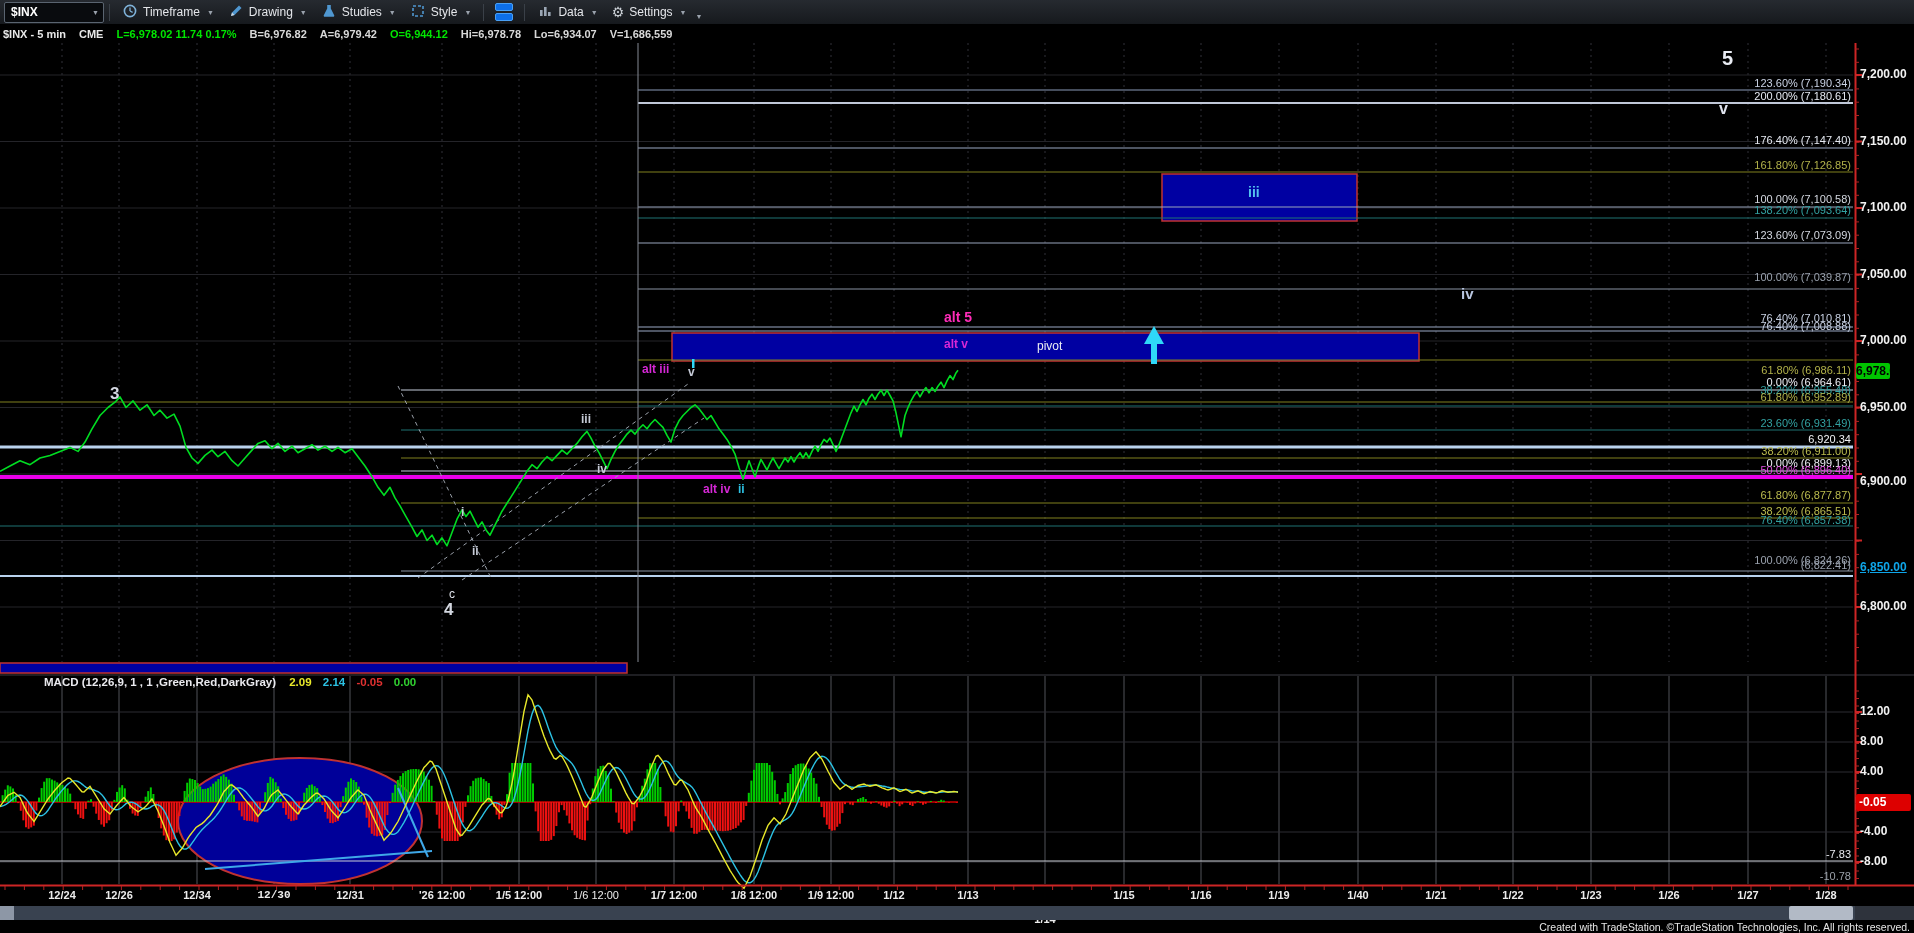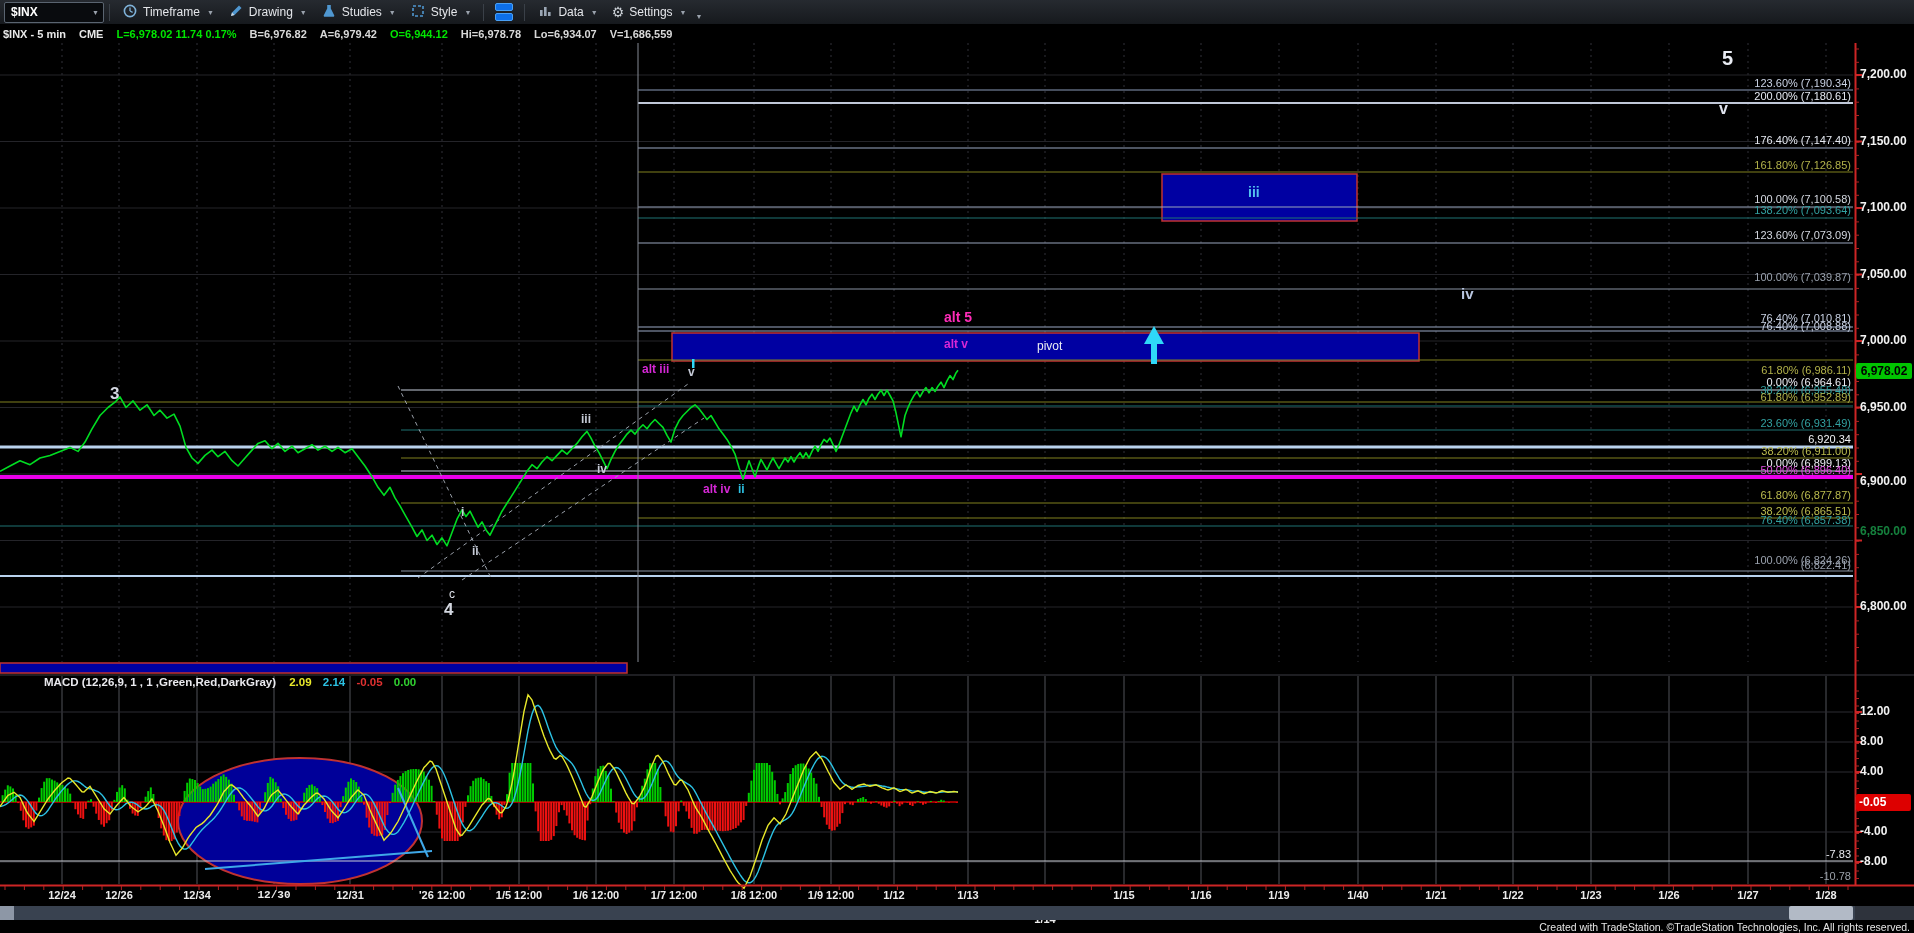--- a/index.html
+++ b/index.html
@@ -19,21 +19,21 @@
   .menu-item{display:flex;align-items:center;gap:5px;padding:0 7px;height:25px;cursor:default;}
   .caret{color:#9aa2ac;font-size:7px;margin-left:2px;}
   .layers-btn{display:flex;flex-direction:column;gap:2px;padding:2px 6px;}
   .layers-btn i{display:block;width:16px;height:6px;background:#0d6fe8;border:1px solid #4aa0f4;border-radius:2px;}
   .gear{font-family:"DejaVu Sans",sans-serif;font-size:14px;color:#c9ced4;}
   
   .statusbar{position:absolute;top:26px;left:0;width:1914px;height:16px;background:#000;
     display:flex;align-items:center;gap:13px;padding-left:3px;font-size:11px;font-weight:700;}
   
   .badge{position:absolute;font-size:12px;font-weight:700;text-align:center;border-radius:2px;}
-  #price-badge{left:1856px;top:363px;width:56px;height:16px;line-height:16px;background:#00c400;color:#000;}
+  #price-badge{left:1856px;top:363px;width:34px;height:16px;line-height:16px;background:#00c400;color:#000;}
   #macd-badge{left:1856px;top:794px;width:52px;height:17px;line-height:17px;background:#dd0000;color:#fff;text-align:left;padding-left:3px;}
   
   .scroll-track{position:absolute;top:906px;left:0;width:1914px;height:14px;background:#394250;}
   .scroll-cap{position:absolute;top:906px;left:0;width:14px;height:14px;background:#8d97a6;}
   .scroll-thumb{position:absolute;top:906px;left:1789px;width:64px;height:14px;background:#b2bac6;border-radius:2px;}
   .scroll-corner{position:absolute;top:906px;left:1855px;width:59px;height:14px;background:#2e333c;}
   .footer{position:absolute;top:921px;right:4px;font-size:10.5px;color:#e6e6e6;}
 </style>
 </head>
 <body>
@@ -712,37 +712,37 @@
     <div class="lbl" style="top: 515px; color: rgb(50, 162, 162); font-size: 11px; font-weight: 400; right: 63px;">76.40% (6,857.38)</div>
     <div class="lbl" style="top: 555px; color: rgb(154, 162, 174); font-size: 11px; font-weight: 400; right: 63px;">100.00% (6,824.26)</div>
     <div class="lbl" style="top: 560px; color: rgb(154, 162, 174); font-size: 11px; font-weight: 400; right: 63px;">(6,822.41)</div>
     <div class="lbl" style="top: 68px; color: rgb(242, 242, 242); font-size: 12px; font-weight: 700; left: 1860px;">7,200.00</div>
     <div class="lbl" style="top: 134.5px; color: rgb(242, 242, 242); font-size: 12px; font-weight: 700; left: 1860px;">7,150.00</div>
     <div class="lbl" style="top: 201px; color: rgb(242, 242, 242); font-size: 12px; font-weight: 700; left: 1860px;">7,100.00</div>
     <div class="lbl" style="top: 267.5px; color: rgb(242, 242, 242); font-size: 12px; font-weight: 700; left: 1860px;">7,050.00</div>
     <div class="lbl" style="top: 334px; color: rgb(242, 242, 242); font-size: 12px; font-weight: 700; left: 1860px;">7,000.00</div>
     <div class="lbl" style="top: 400.5px; color: rgb(242, 242, 242); font-size: 12px; font-weight: 700; left: 1860px;">6,950.00</div>
     <div class="lbl" style="top: 467px; color: rgb(242, 242, 242); font-size: 12px; font-weight: 700; left: 1860px; margin-top: 8px;">6,900.00</div>
-    <div class="lbl" style="top: 525px; color: #15803d; font-size: 12px; font-weight: 700; left: 1860px;">6,850.00</div>
+    <div class="lbl" style="top: 561px; color: #0ea5e9; font-size: 12px; font-weight: 700; left: 1860px; text-decoration: underline;">6,850.00</div>
     <div class="lbl" style="top: 600px; color: rgb(242, 242, 242); font-size: 12px; font-weight: 700; left: 1860px;">6,800.00</div>
     <div class="lbl" style="top: 705px; color: rgb(242, 242, 242); font-size: 12px; font-weight: 700; left: 1860px;">12.00</div>
     <div class="lbl" style="top: 735px; color: rgb(242, 242, 242); font-size: 12px; font-weight: 700; left: 1860px;">8.00</div>
     <div class="lbl" style="top: 765px; color: rgb(242, 242, 242); font-size: 12px; font-weight: 700; left: 1860px;">4.00</div>
     <div class="lbl" style="top: 825px; color: rgb(242, 242, 242); font-size: 12px; font-weight: 700; left: 1860px;">-4.00</div>
     <div class="lbl" style="top: 855px; color: rgb(242, 242, 242); font-size: 12px; font-weight: 700; left: 1860px;">-8.00</div>
     <div class="lbl" style="top: 849px; color: rgb(232, 234, 240); font-size: 11px; font-weight: 400; right: 63px;">-7.83</div>
     <div class="lbl" style="top: 871px; color: rgb(154, 160, 168); font-size: 11px; font-weight: 400; right: 63px;">-10.78</div>
     <div class="lbl" style="top: 890px; color: rgb(236, 236, 236); font-size: 11px; font-weight: 700; left: 62px; transform: translateX(-50%);">12/24</div>
     <div class="lbl" style="top: 890px; color: rgb(236, 236, 236); font-size: 11px; font-weight: 700; left: 119px; transform: translateX(-50%);">12/26</div>
     <div class="lbl" style="top: 890px; color: rgb(236, 236, 236); font-size: 11px; font-weight: 700; left: 197px; transform: translateX(-50%);">12/34</div>
     <div class="lbl" style="top: 890px; color: rgb(236, 236, 236); font-size: 11px; font-weight: 700; left: 274px; transform: translateX(-50%); font-family: Liberation Mono, monospace;">12/30</div>
     <div class="lbl" style="top: 890px; color: rgb(236, 236, 236); font-size: 11px; font-weight: 700; left: 350px; transform: translateX(-50%);">12/31</div>
     <div class="lbl" style="top: 890px; color: rgb(236, 236, 236); font-size: 11px; font-weight: 700; left: 442px; transform: translateX(-50%);">'26 12:00</div>
     <div class="lbl" style="top: 890px; color: rgb(236, 236, 236); font-size: 11px; font-weight: 700; left: 519px; transform: translateX(-50%);">1/5 12:00</div>
-    <div class="lbl" style="top: 890px; color: rgb(236, 236, 236); font-size: 11px; font-weight: 700; left: 596px; transform: translateX(-50%);">1/6 12:00</div>
+    <div class="lbl" style="top: 890px; color: rgb(236, 236, 236); font-size: 11px; font-weight: 400; left: 596px; transform: translateX(-50%);">1/6 12:00</div>
     <div class="lbl" style="top: 890px; color: rgb(236, 236, 236); font-size: 11px; font-weight: 700; left: 674px; transform: translateX(-50%);">1/7 12:00</div>
     <div class="lbl" style="top: 890px; color: rgb(236, 236, 236); font-size: 11px; font-weight: 700; left: 754px; transform: translateX(-50%);">1/8 12:00</div>
     <div class="lbl" style="top: 890px; color: rgb(236, 236, 236); font-size: 11px; font-weight: 700; left: 831px; transform: translateX(-50%);">1/9 12:00</div>
     <div class="lbl" style="top: 890px; color: rgb(236, 236, 236); font-size: 11px; font-weight: 700; left: 894px; transform: translateX(-50%);">1/12</div>
     <div class="lbl" style="top: 890px; color: rgb(236, 236, 236); font-size: 11px; font-weight: 700; left: 968px; transform: translateX(-50%);">1/13</div>
     <div class="lbl" style="top: 890px; color: rgb(236, 236, 236); font-size: 11px; font-weight: 700; left: 1045px; transform: translateX(-50%); margin-top: 24px;">1/14</div>
     <div class="lbl" style="top: 890px; color: rgb(236, 236, 236); font-size: 11px; font-weight: 700; left: 1124px; transform: translateX(-50%);">1/15</div>
     <div class="lbl" style="top: 890px; color: rgb(236, 236, 236); font-size: 11px; font-weight: 700; left: 1201px; transform: translateX(-50%);">1/16</div>
     <div class="lbl" style="top: 890px; color: rgb(236, 236, 236); font-size: 11px; font-weight: 700; left: 1279px; transform: translateX(-50%);">1/19</div>
     <div class="lbl" style="top: 890px; color: rgb(236, 236, 236); font-size: 11px; font-weight: 700; left: 1358px; transform: translateX(-50%);">1/40</div>

